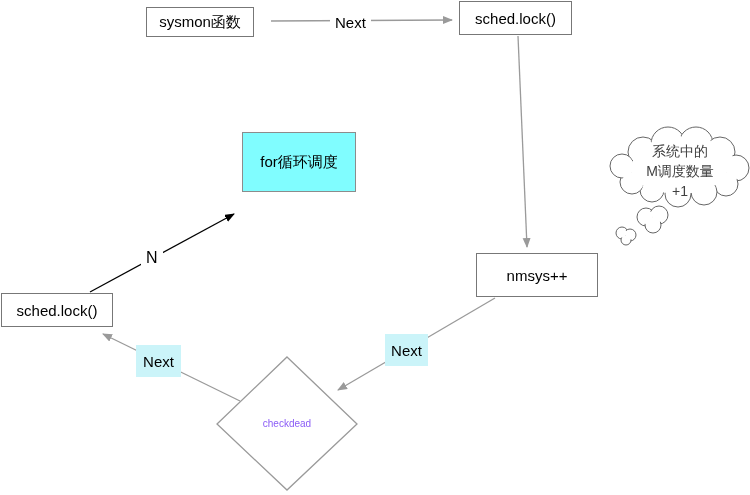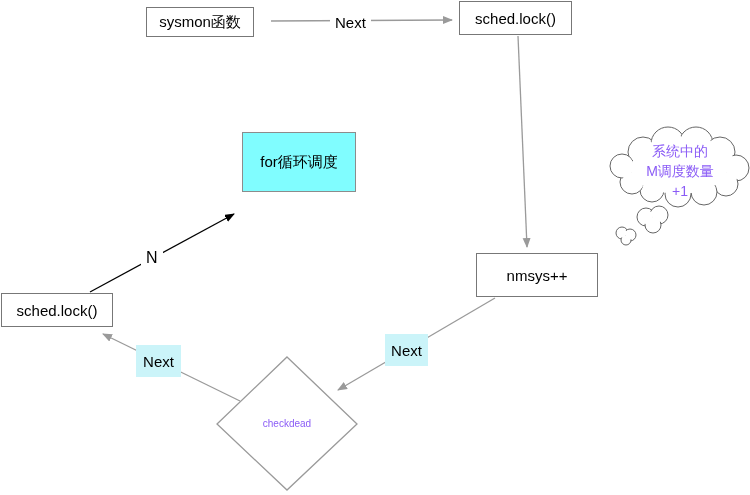--- a/index.html
+++ b/index.html
@@ -59,21 +59,21 @@
     font-size: 10px;
     color: #8b5cf6;
     white-space: nowrap;
   }
   .cloud-text {
     position: absolute;
     z-index: 2;
     text-align: center;
     font-size: 14px;
     line-height: 20px;
-    color: #8b5cf6;
+    color: #404040;
   }
 </style>
 </head>
 <body>
 
 <div id="canvas">
 
   <svg id="edges" viewBox="0 0 750 495" xmlns="http://www.w3.org/2000/svg">
     <defs>
       <marker id="arrow-gray" markerWidth="12" markerHeight="10" refX="9" refY="4" orient="auto" markerUnits="userSpaceOnUse">

